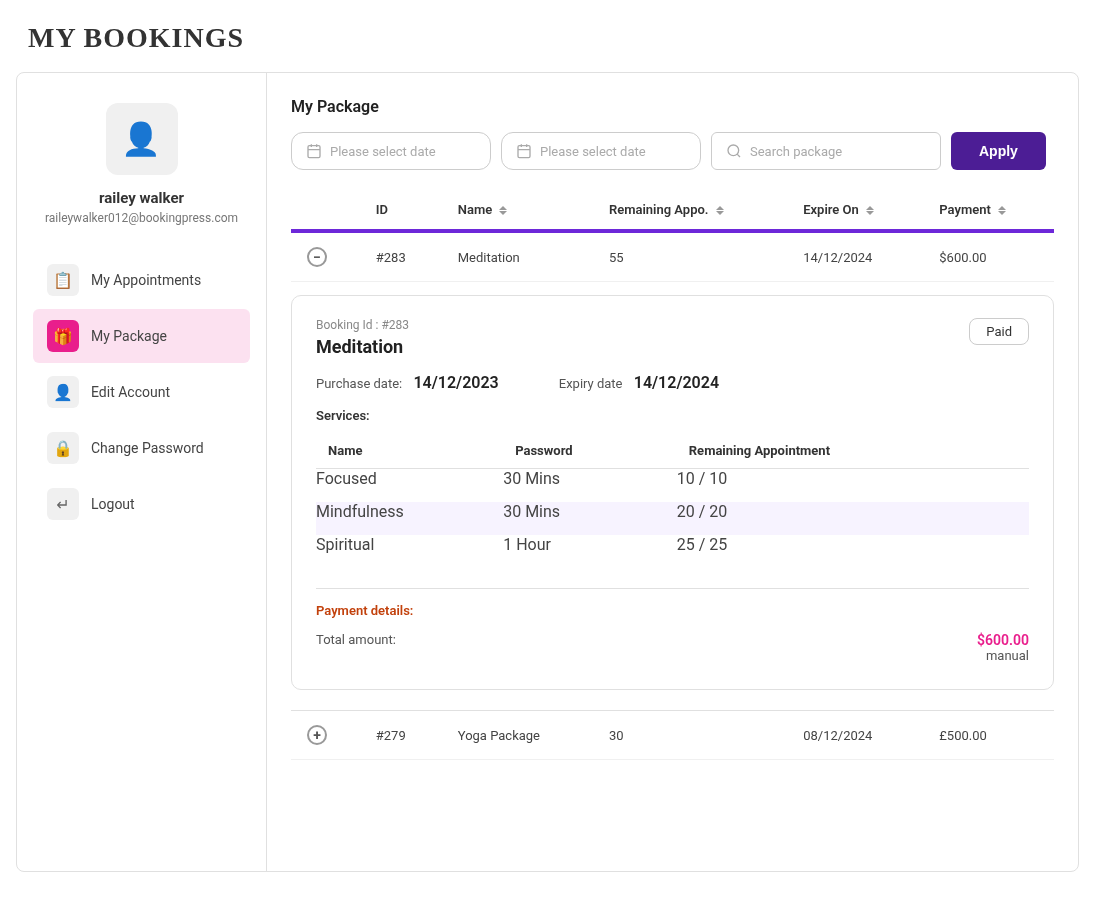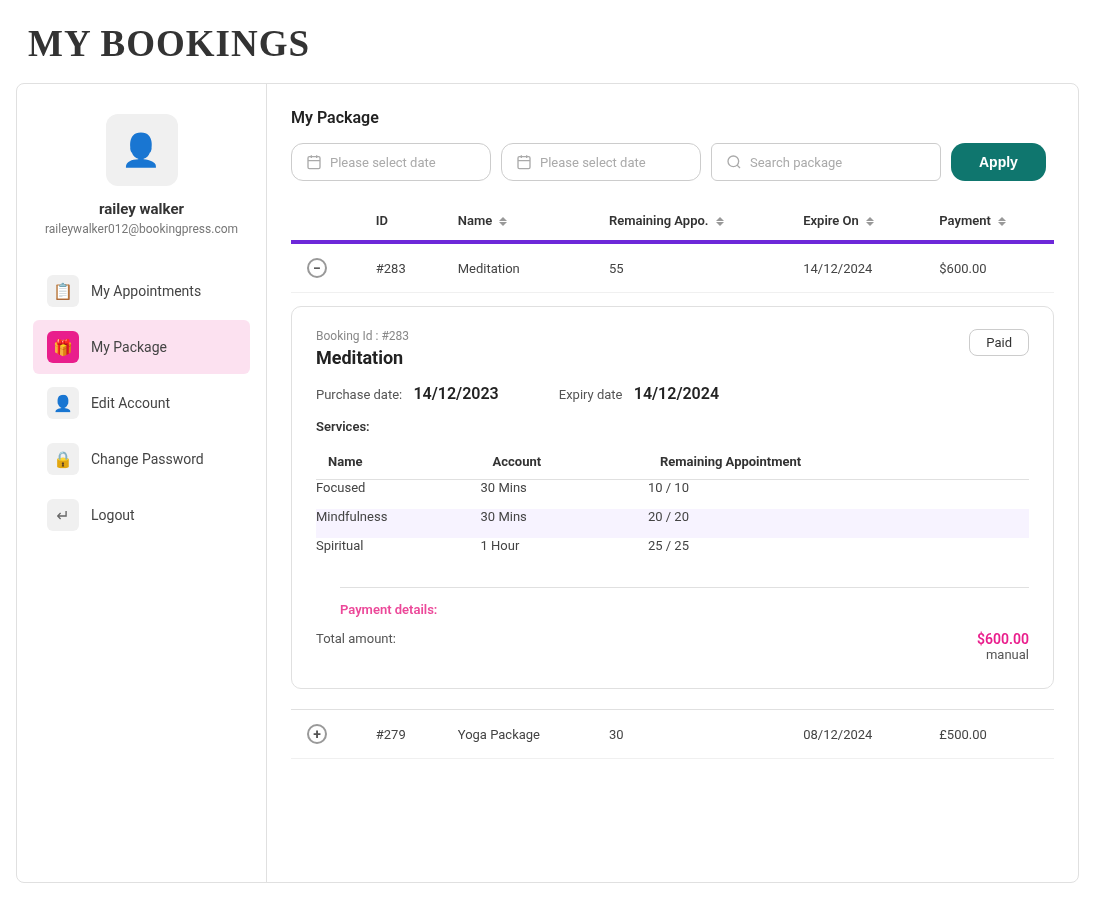--- a/index.html
+++ b/index.html
@@ -3,21 +3,21 @@
   <meta charset="utf-8">
   <style>
     * { box-sizing: border-box; margin: 0; padding: 0; }
     body {
       font-family: -apple-system, BlinkMacSystemFont, 'Segoe UI', Roboto, sans-serif;
       background: #fff;
       color: #333;
       font-size: 14px;
     }
     .page-title {
-      font-size: 37px;
+      font-size: 28px;
       font-weight: 700;
       letter-spacing: 1px;
       padding: 22px 28px 18px 28px;
       font-family: Georgia, serif;
     }
     .main-layout {
       display: flex;
       border: 1px solid #e0e0e0;
       border-radius: 8px;
       margin: 0 16px 16px 16px;
@@ -135,24 +135,24 @@
       gap: 8px;
       border: 1px solid #ccc;
       border-radius: 6px;
       padding: 10px 14px;
       flex: 1;
       max-width: 230px;
       font-size: 13px;
       color: #aaa;
     }
     .apply-btn {
-      background: #0f766e;
+      background: #4c1d95;
       color: #fff;
       border: none;
-      border-radius: 14px;
+      border-radius: 6px;
       padding: 11px 28px;
       font-size: 14px;
       font-weight: 600;
       cursor: pointer;
     }
     
     .bookings-table {
       width: 100%;
       border-collapse: collapse;
     }
@@ -272,34 +272,33 @@
     .services-table th {
       text-align: left;
       padding: 10px 12px;
       font-size: 13px;
       font-weight: 700;
       color: #333;
       border-bottom: 1px solid #e0e0e0;
     }
     .services-table td {
       padding: 12px 12px;
-      font-size: 13px;
+      font-size: 16px;
       color: #444;
     }
     .services-table tr:nth-child(even) td {
       background: #f7f3ff;
     }
     .payment-details-label {
       font-size: 13px;
       font-weight: 600;
-      color: #ec4899;
+      color: #c2410c;
       border-top: 1px solid #e0e0e0;
       padding-top: 14px;
       margin-bottom: 10px;
-      margin-left: 24px;
     }
     .payment-row {
       display: flex;
       justify-content: space-between;
       align-items: flex-start;
       padding: 4px 0;
     }
     .total-label {
       font-size: 13px;
       color: #555;
@@ -459,21 +458,21 @@
                 <div class="date-field">
                   <label>Expiry date</label>
                   <span>14/12/2024</span>
                 </div>
               </div>
               <div class="services-label">Services:</div>
               <table class="services-table">
                 <thead>
                   <tr>
                     <th>Name</th>
-                    <th>Account</th>
+                    <th>Password</th>
                     <th>Remaining Appointment</th>
                   </tr>
                 </thead>
                 <tbody>
                   <tr>
                     <td>Focused</td>
                     <td>30 Mins</td>
                     <td>10 / 10</td>
                   </tr>
                   <tr>

